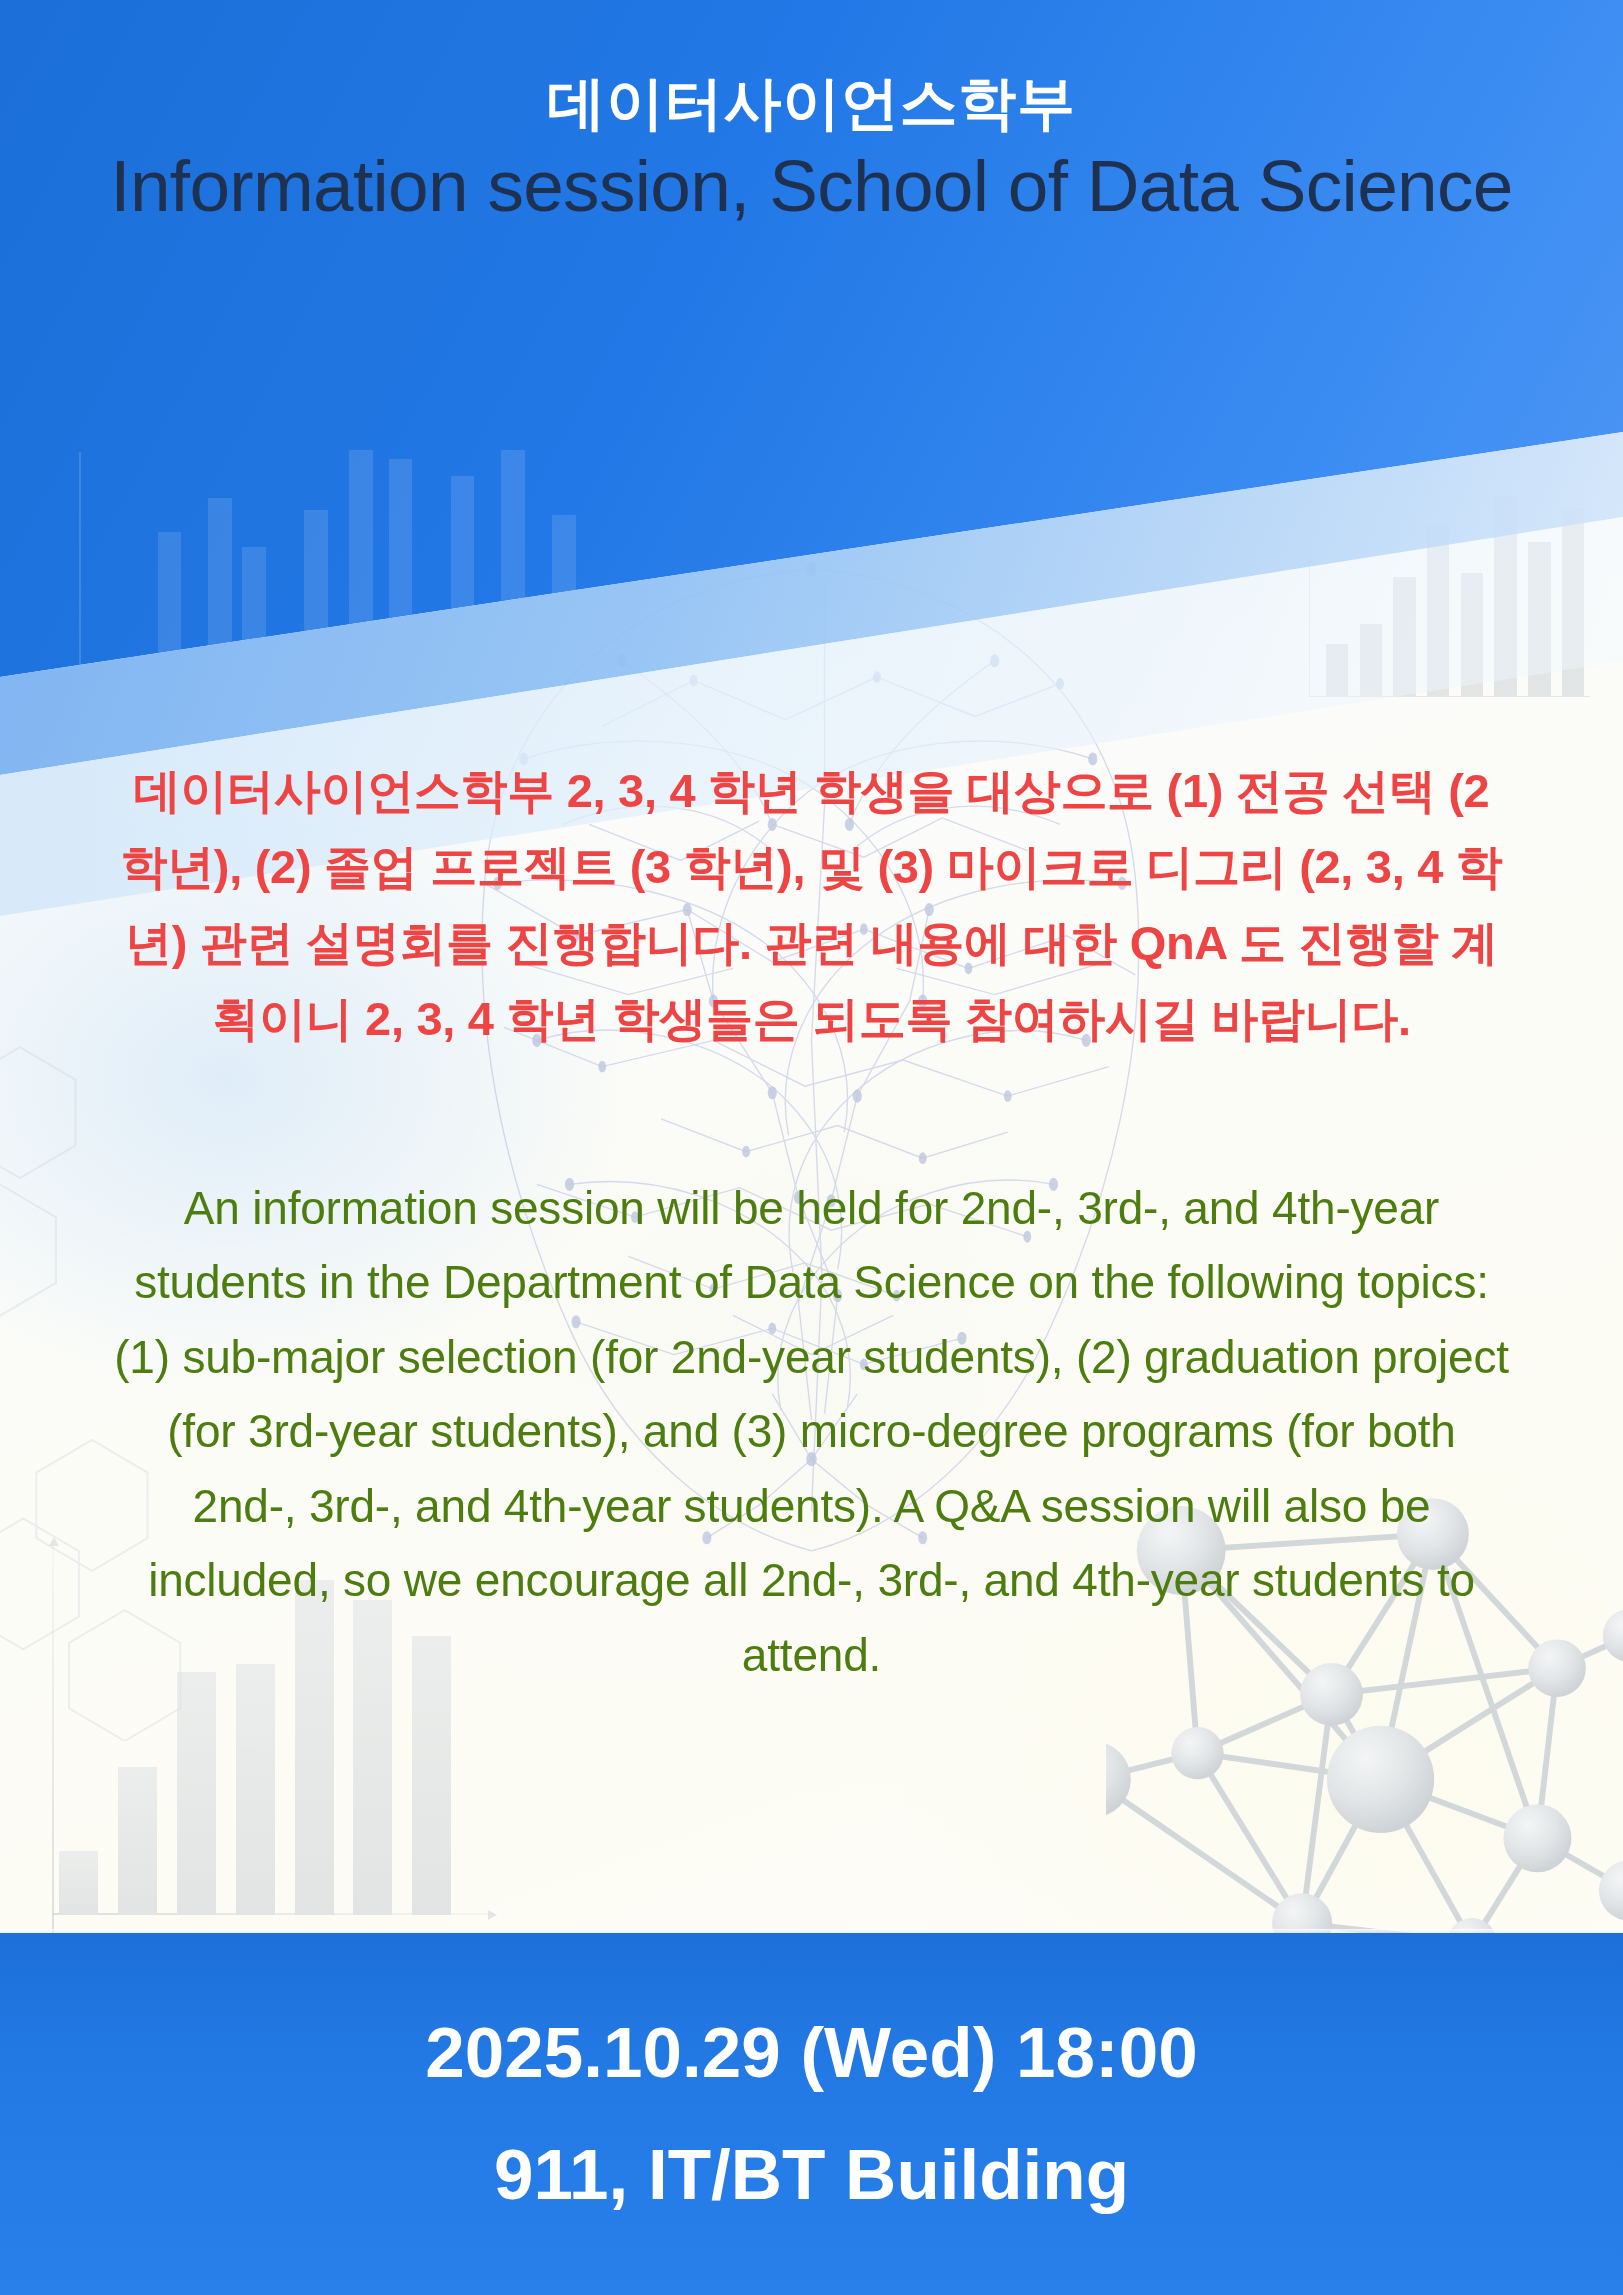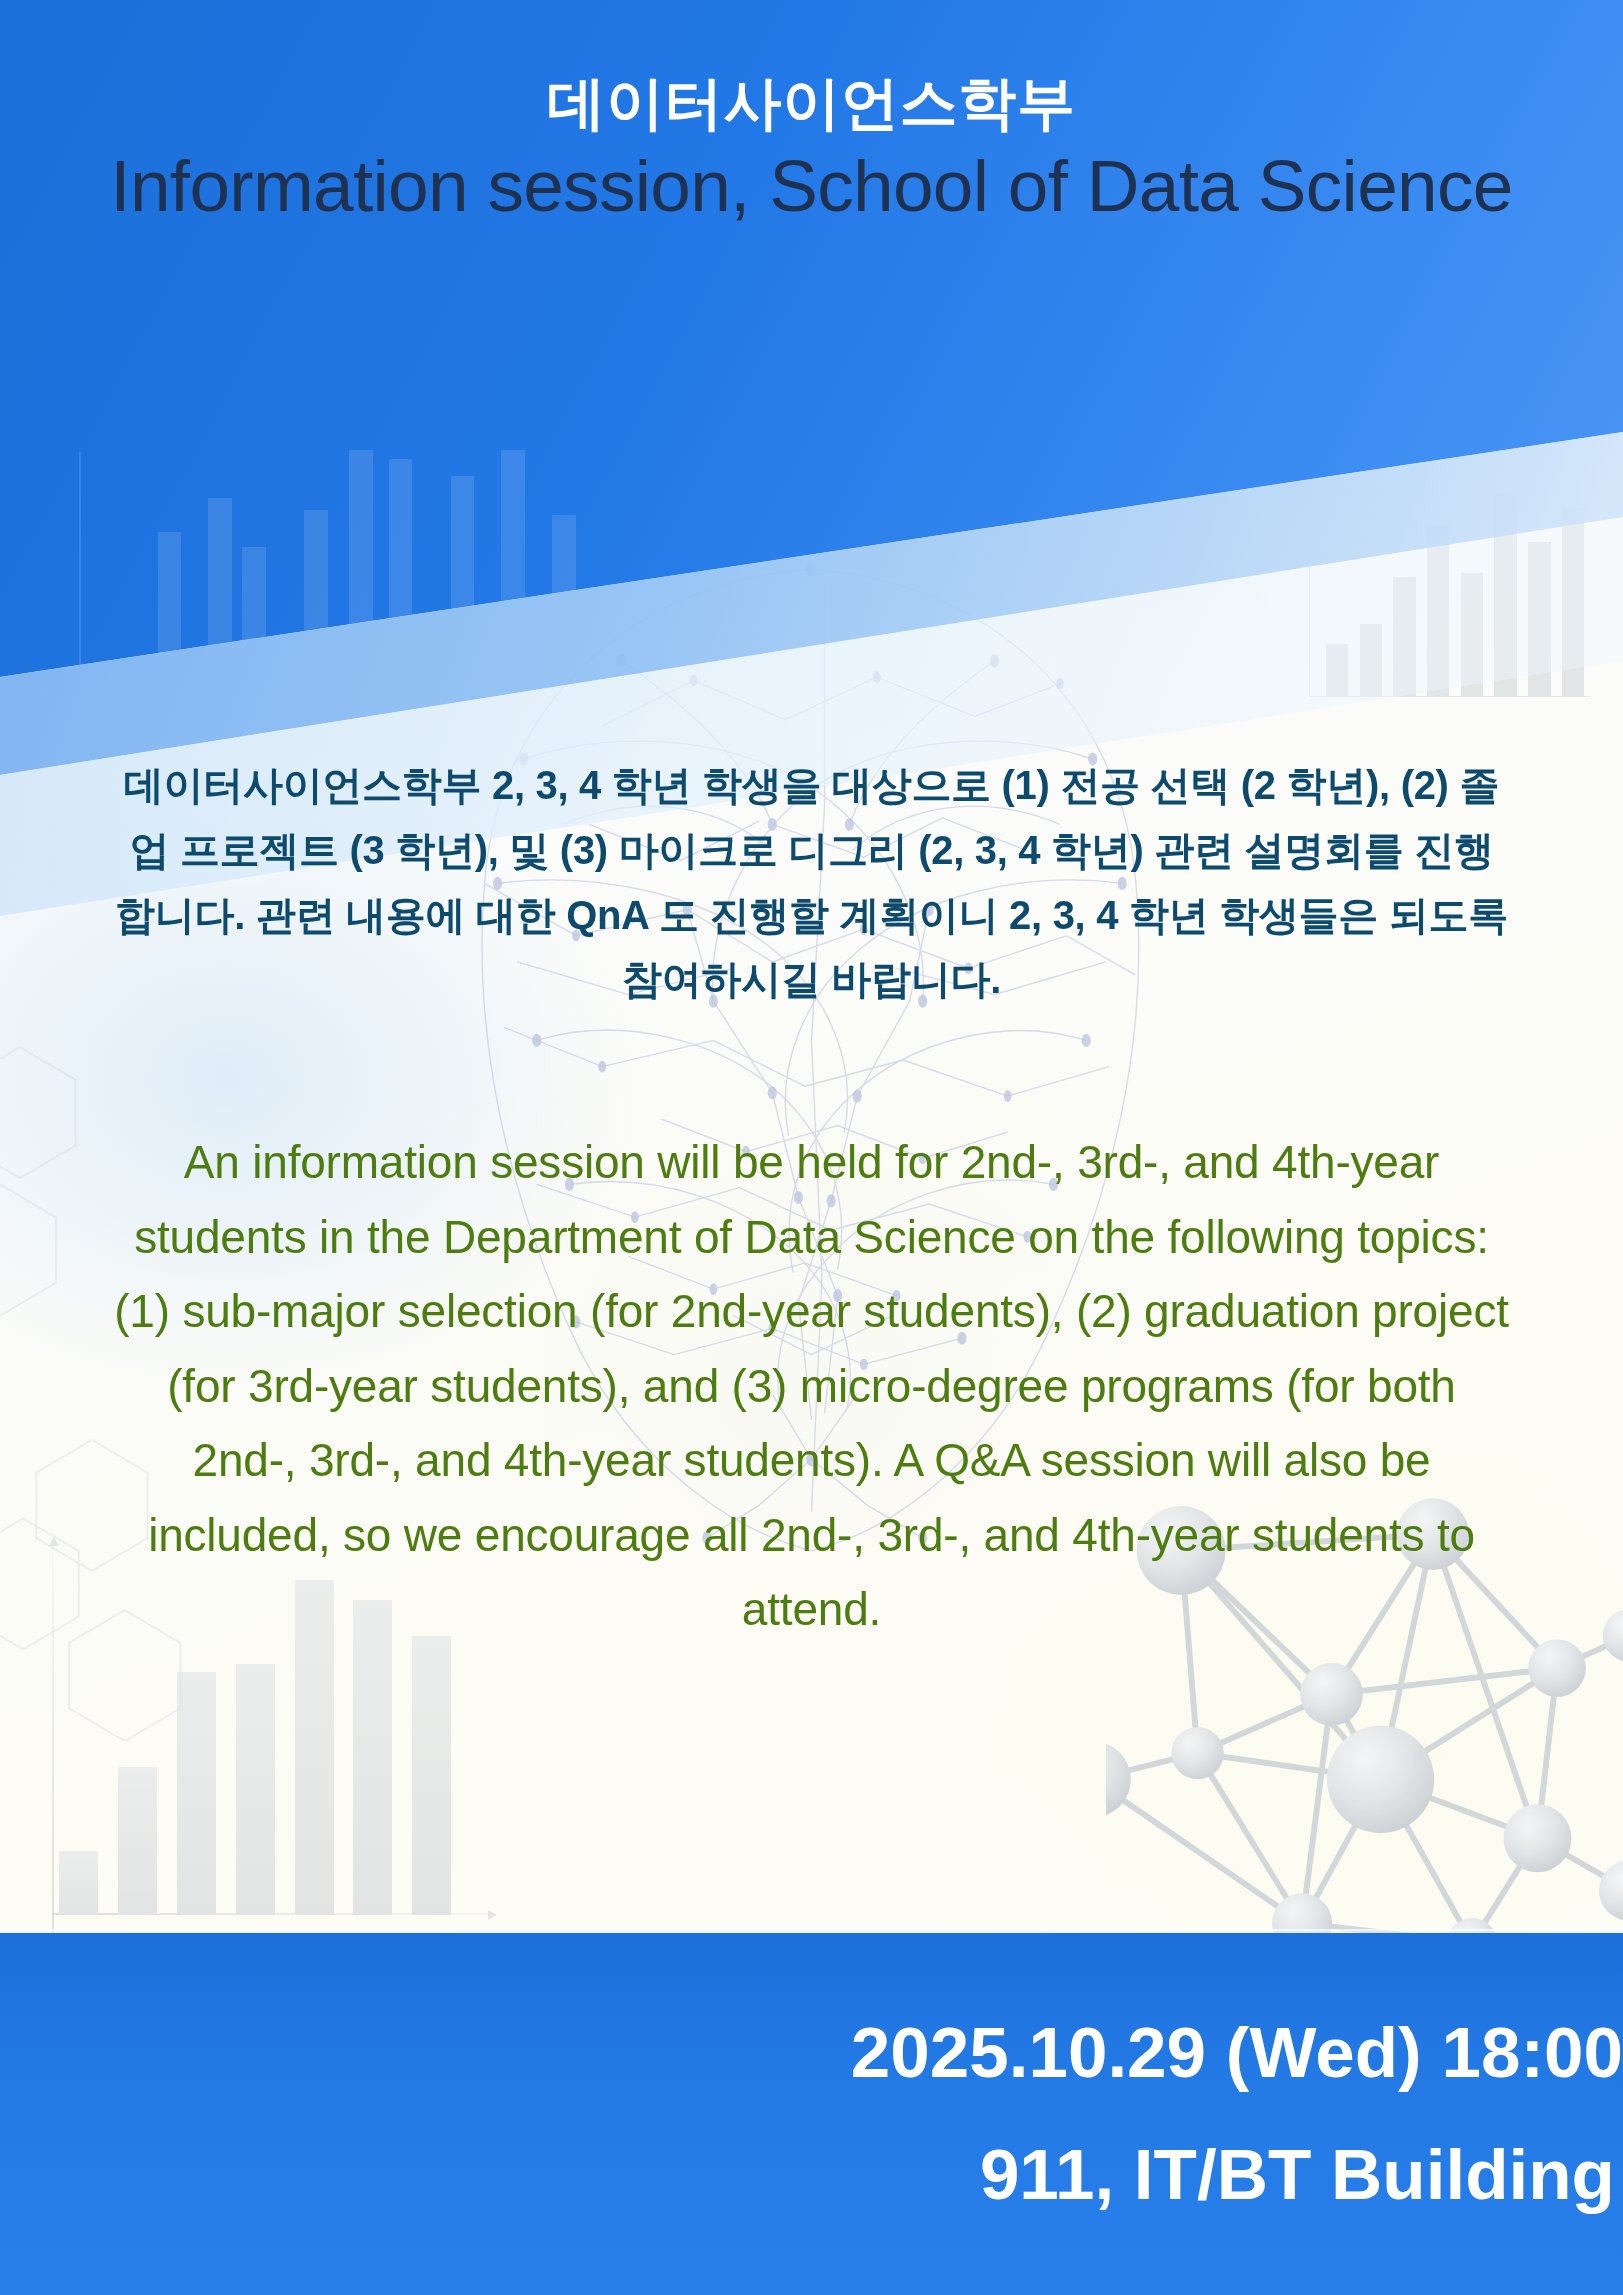--- a/index.html
+++ b/index.html
@@ -133,35 +133,35 @@
     color:#1e3150;letter-spacing:-0.7px;
   }
 
   
   .body-wrap{
     position:absolute;left:0;top:753px;width:1623px;
     z-index:20;text-align:center;padding:0 111px;
   }
   .para-ko{
     margin:0;
-    font-size:40px;line-height:1.62;font-weight:700;
-    color:#0c4a6e;letter-spacing:-0.3px;
+    font-size:47px;line-height:1.62;font-weight:700;
+    color:#ef4444;letter-spacing:-0.3px;
   }
   .para-en{
     margin:113px 0 0 0;
     font-size:46px;line-height:1.62;font-weight:400;
     color:#4d7c0f;letter-spacing:-0.2px;
   }
 
   
   .footer{
     position:absolute;left:0;bottom:0;width:1623px;height:362px;
     z-index:20;
     background:linear-gradient(180deg,#1d6fd9 0%,#2379e4 35%,#2a80ea 100%);
-    text-align:right;
+    text-align:center;
   }
   .footer::before{
     content:"";position:absolute;left:0;top:-3.9px;width:100%;height:3.9px;
     background:linear-gradient(180deg,rgba(255,255,255,.85),rgba(210,230,250,.4));
   }
   .footer-date{
     margin:0;padding-top:77px;
     font-size:71px;line-height:1.22;font-weight:700;color:#ffffff;
     letter-spacing:0px;
   }

